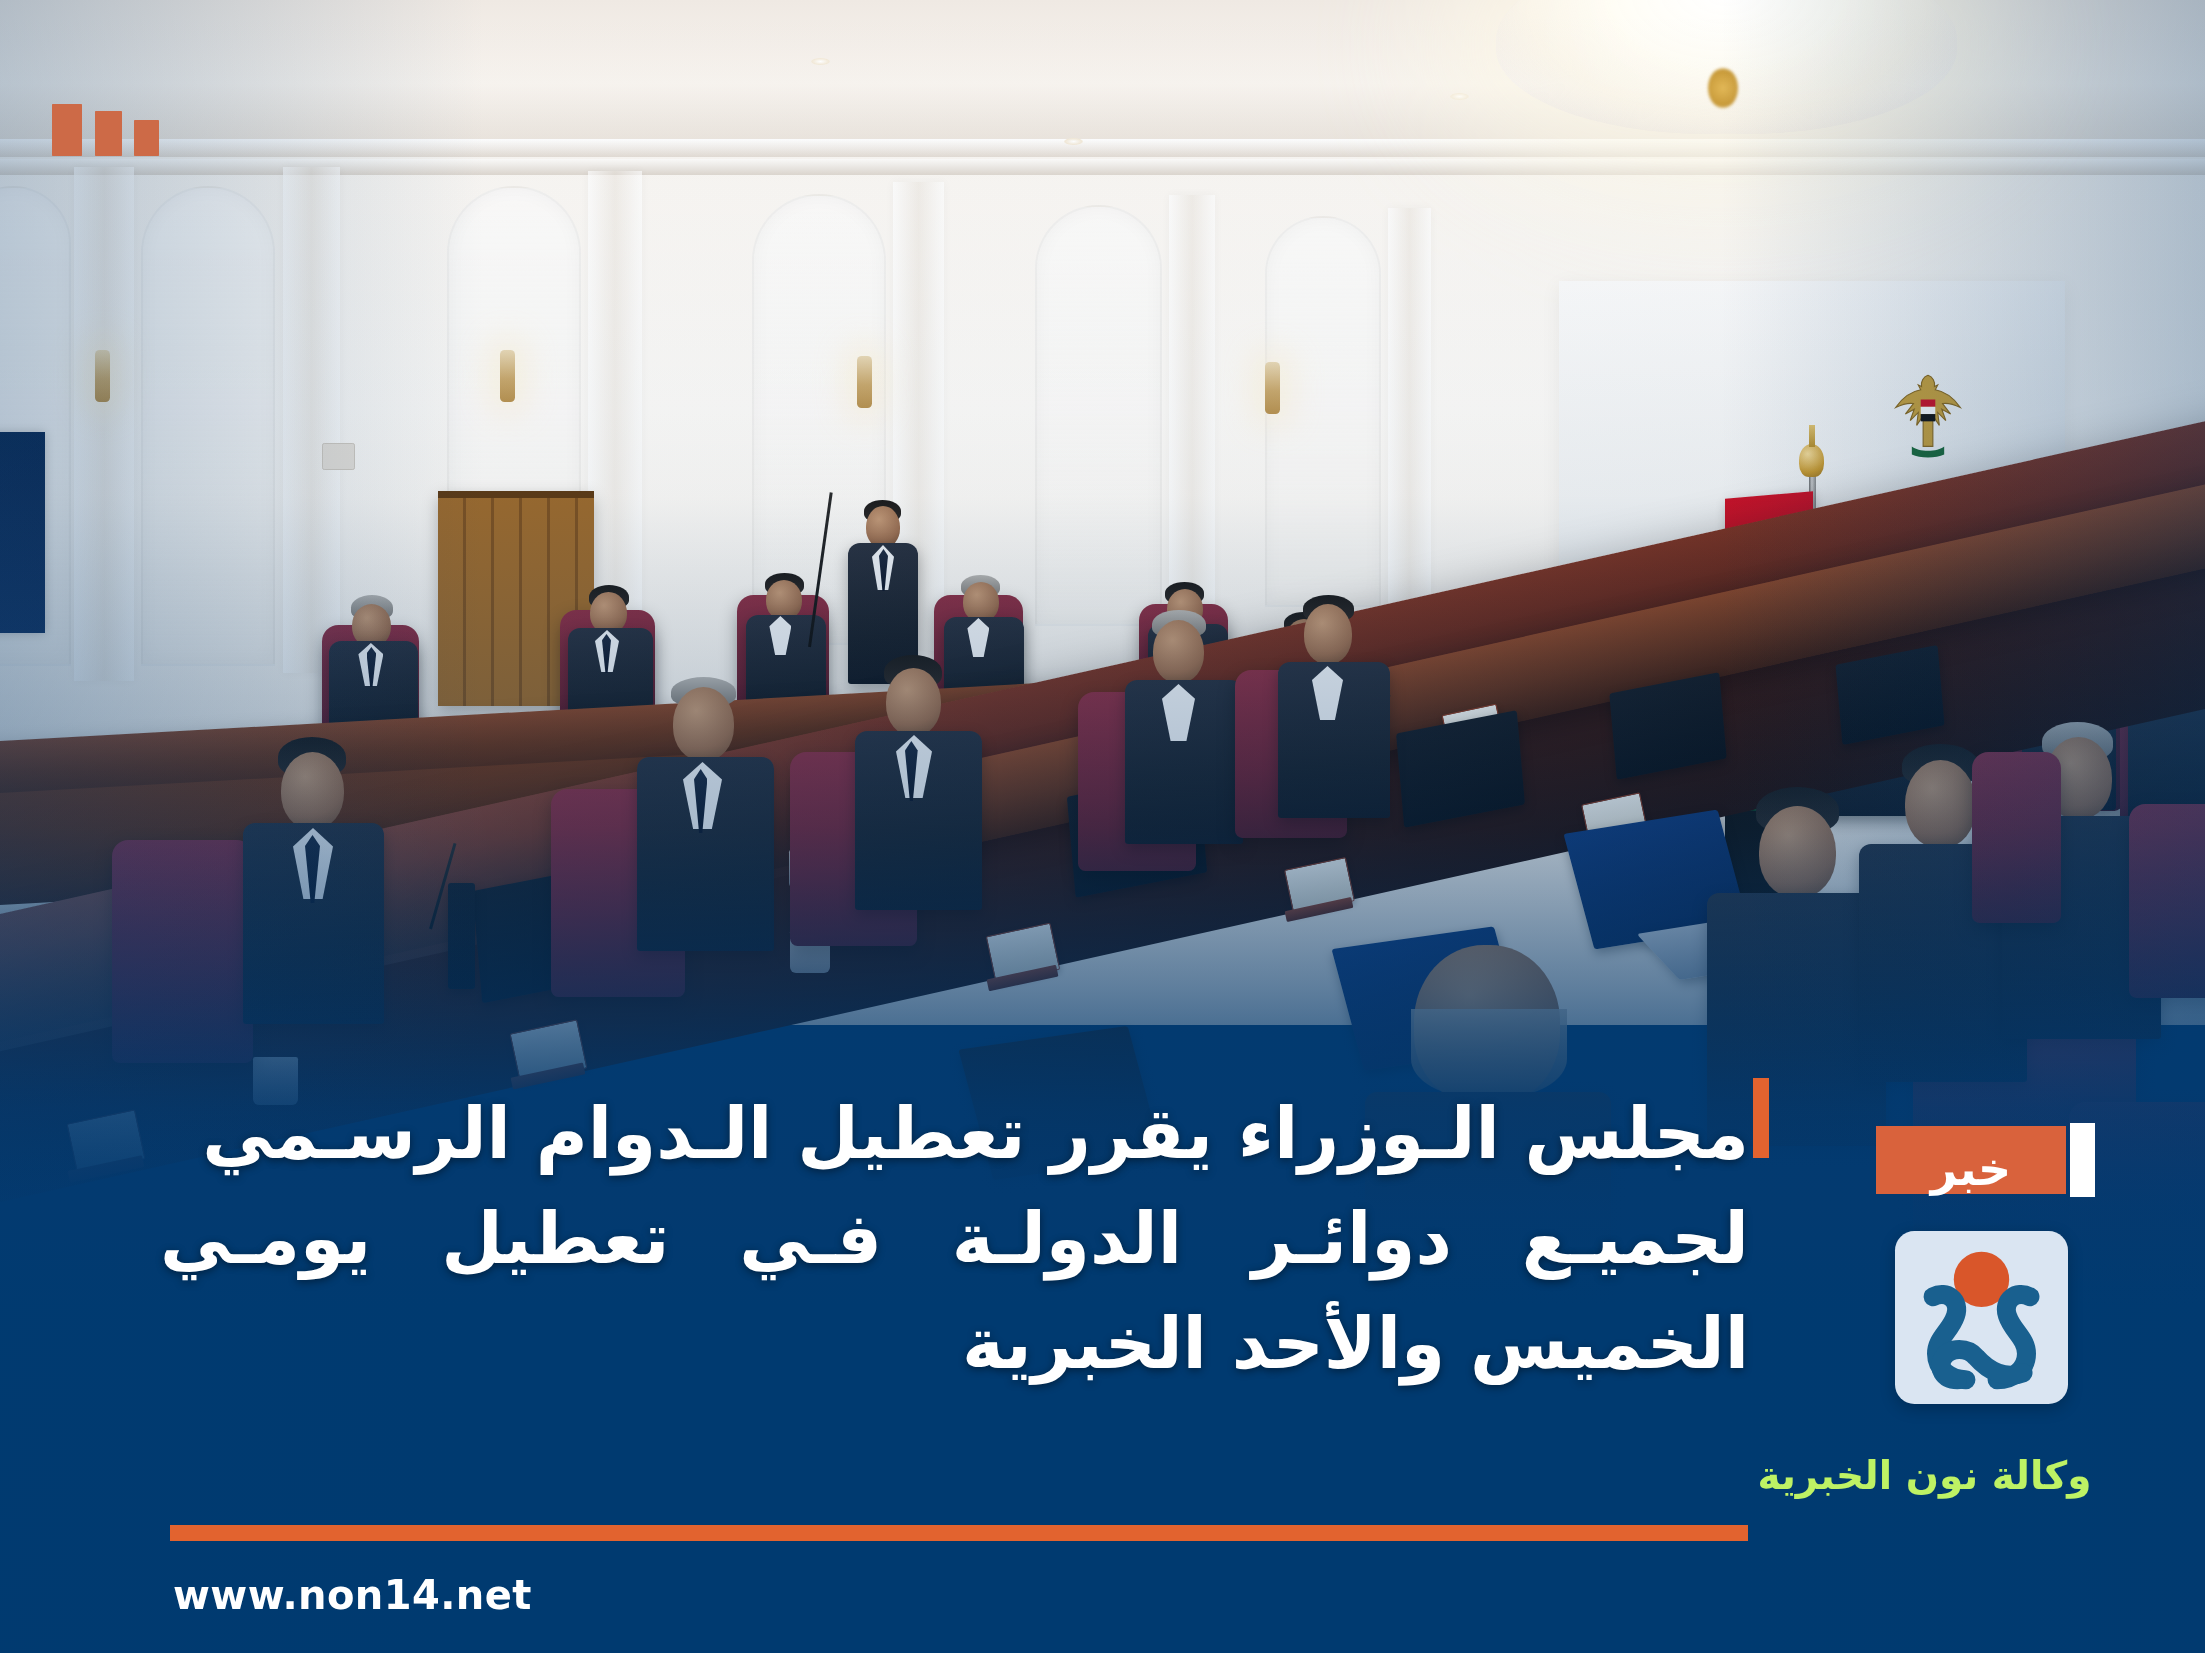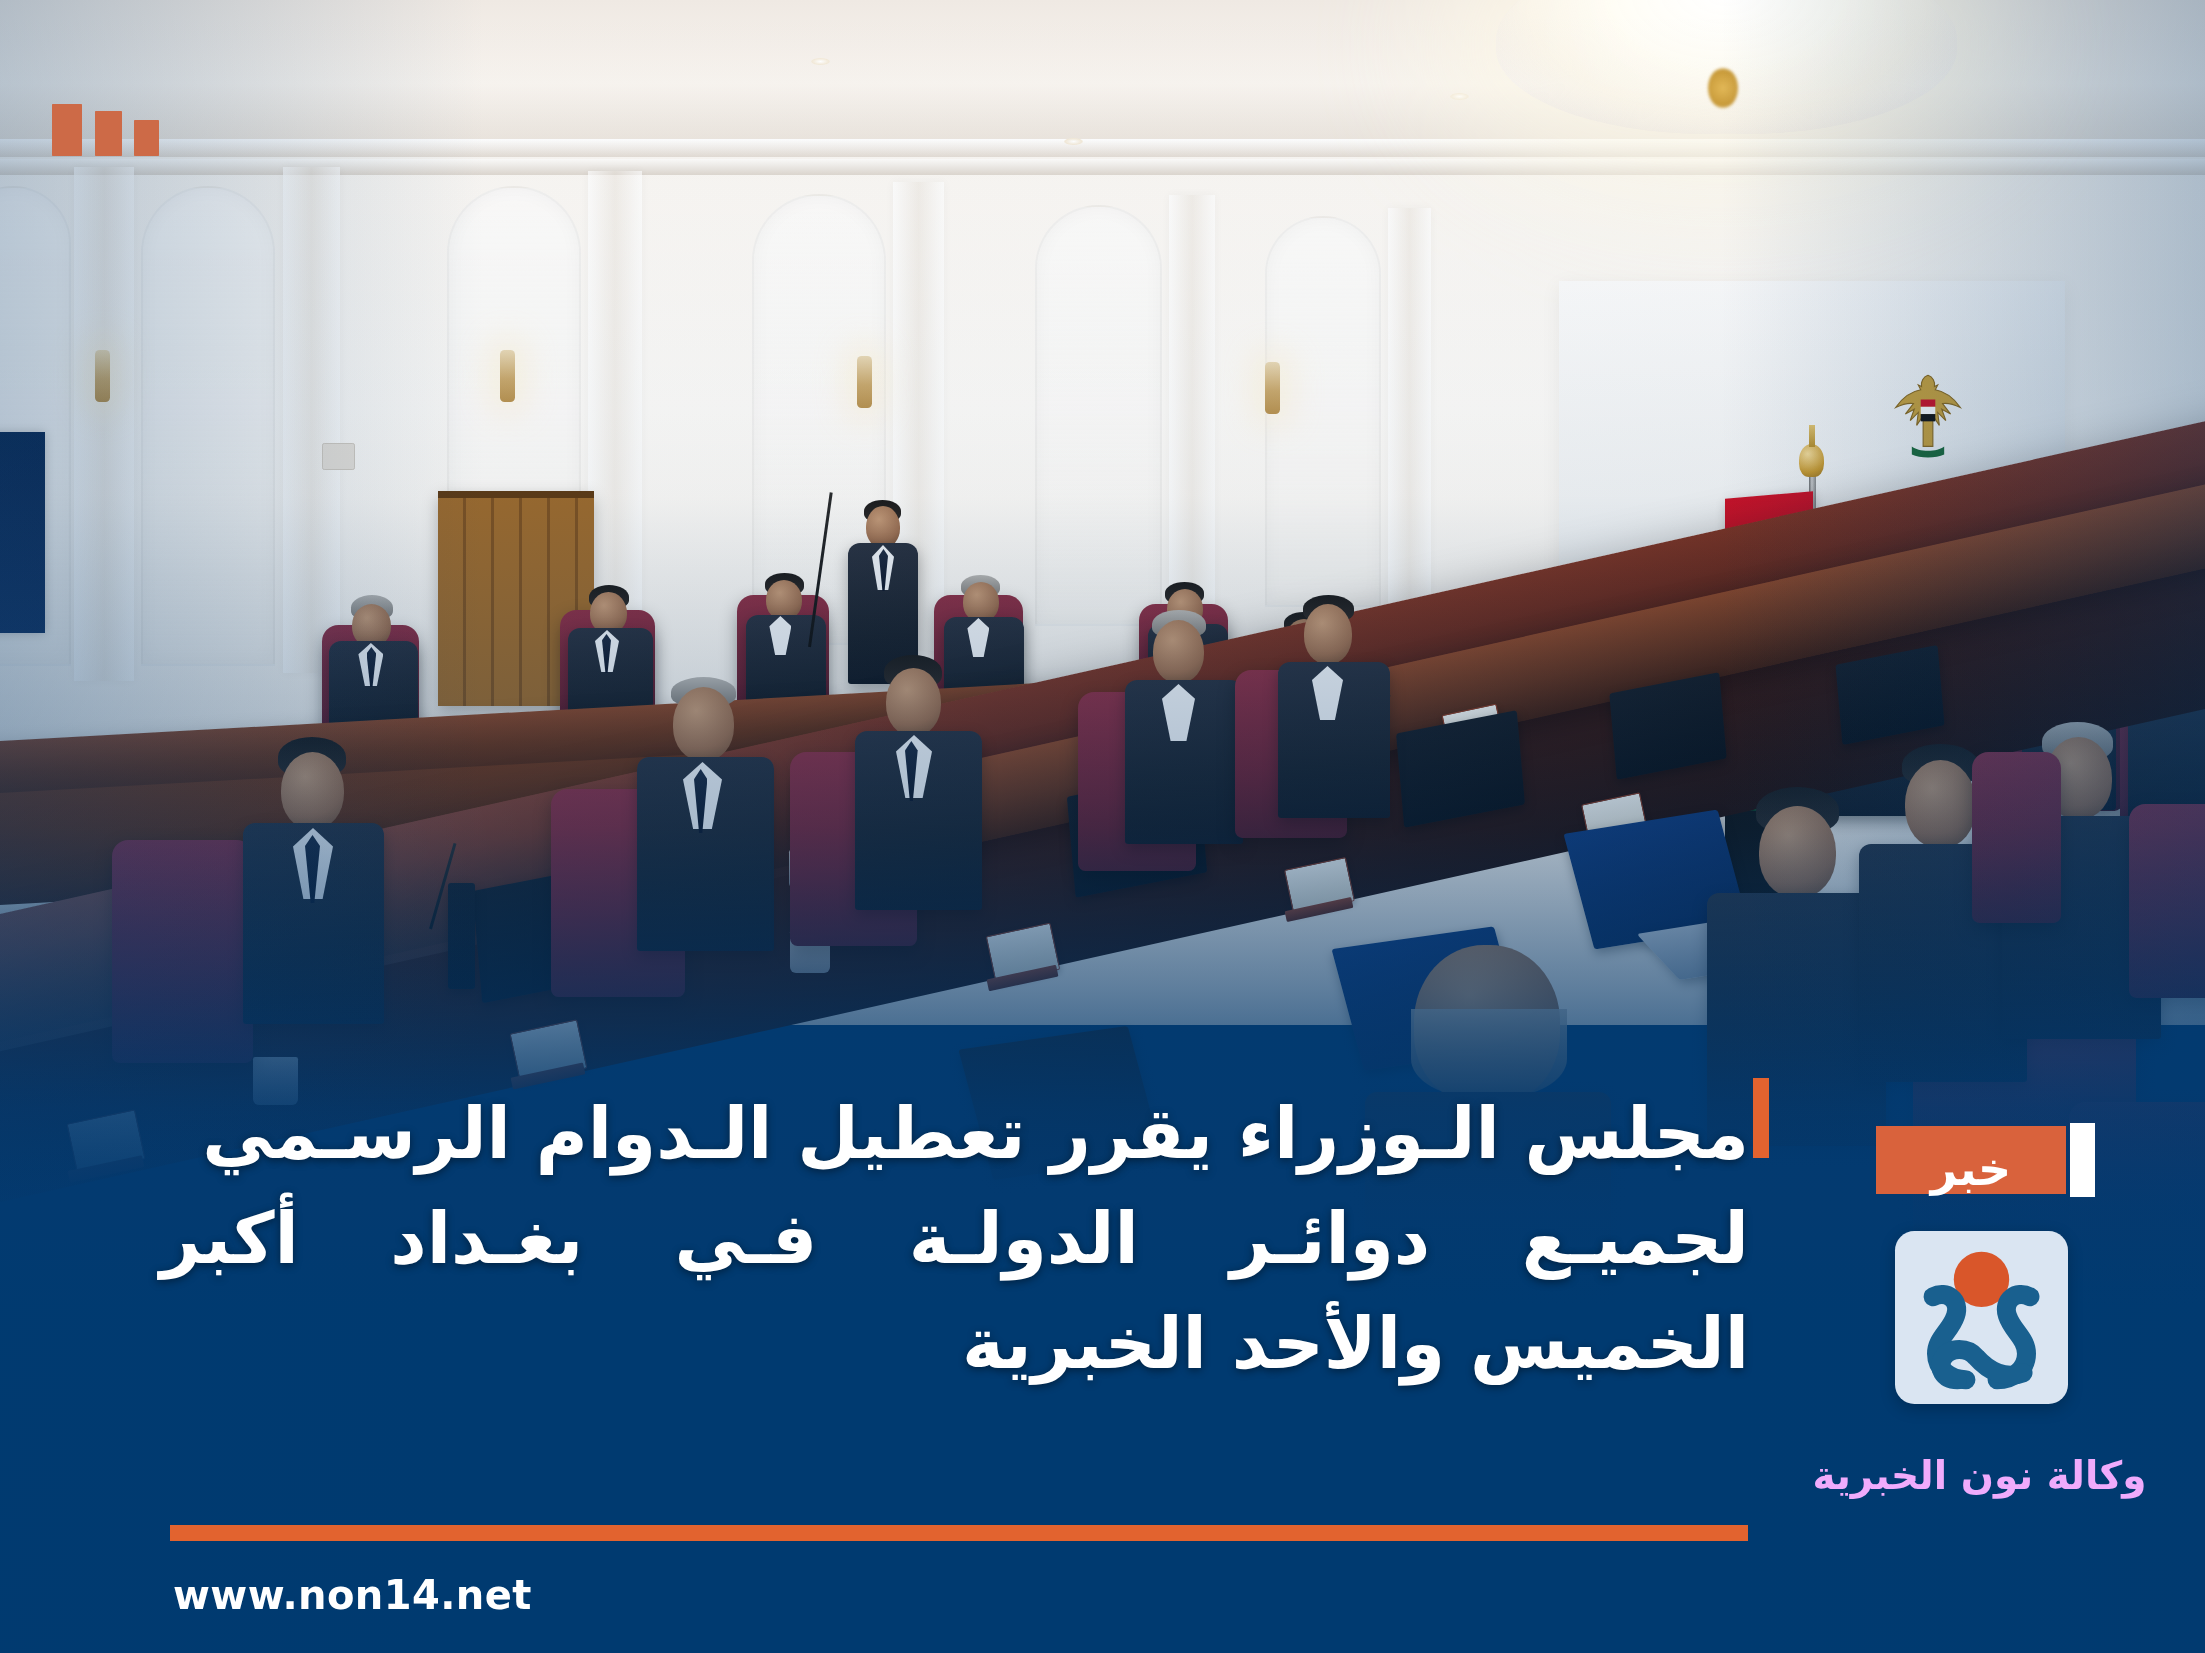--- a/index.html
+++ b/index.html
@@ -250,23 +250,23 @@
   }
   .logo-box{
     position:absolute;left:1895px;top:1231px;
     width:173px;height:173px;
     background:#dae5f2;
     border-radius:19.4px;
     box-shadow:0 4.5px 15px rgba(0,0,0,.22);
   }
   .logo-svg{position:absolute;inset:0;width:100%;height:100%;}
   .agency-name{
-    position:absolute;left:1771px;top:1453px;width:417px;
+    position:absolute;left:1716px;top:1453px;width:417px;
     text-align:center;direction:rtl;
-    color:#f0abfc;font-size:39px;font-weight:700;letter-spacing:0;
+    color:#bef264;font-size:39px;font-weight:700;letter-spacing:0;
   }
 
   
   .divider{
     position:absolute;left:170px;top:1525px;
     width:1578px;height:16.4px;background:#e2632f;
   }
   .site-url{
     position:absolute;left:173px;top:1572px;
     color:#ffffff;font-size:40px;font-weight:700;letter-spacing:0.4px;
@@ -568,21 +568,21 @@
 
   <div class="topmark">
     <i class="b1"></i>
     <i class="b2"></i>
     <i class="b3"></i>
   </div>
 
   <div class="accent-bar"></div>
   <div class="headline">
     <div class="ln1">مجلس الـوزراء يقرر تعطيل الـدوام الرسـمي</div>
-    <div class="ln2">لجميـع دوائـر الدولـة فـي بغـداد أكبر</div>
+    <div class="ln2">لجميـع دوائـر الدولـة فـي تعطيل يومـي</div>
     <div class="ln3">الخميس والأحد الخبرية</div>
   </div>
 
   <div class="badge">
     <span>خبر</span>
   </div>
   <div class="badge-tick"></div>
 
   <div class="logo-box">
     <svg class="logo-svg" viewBox="0 0 100 100" aria-hidden="true">

